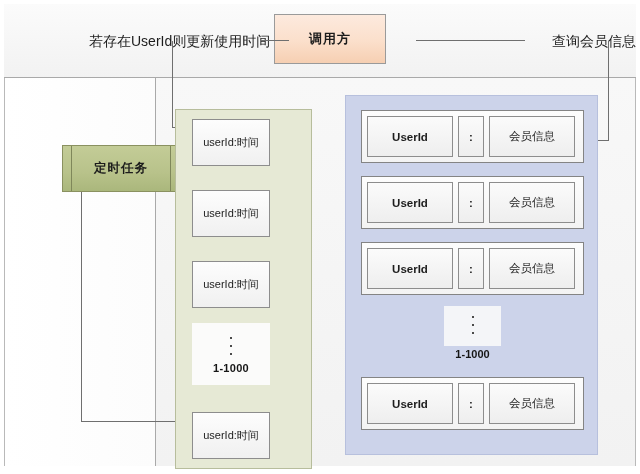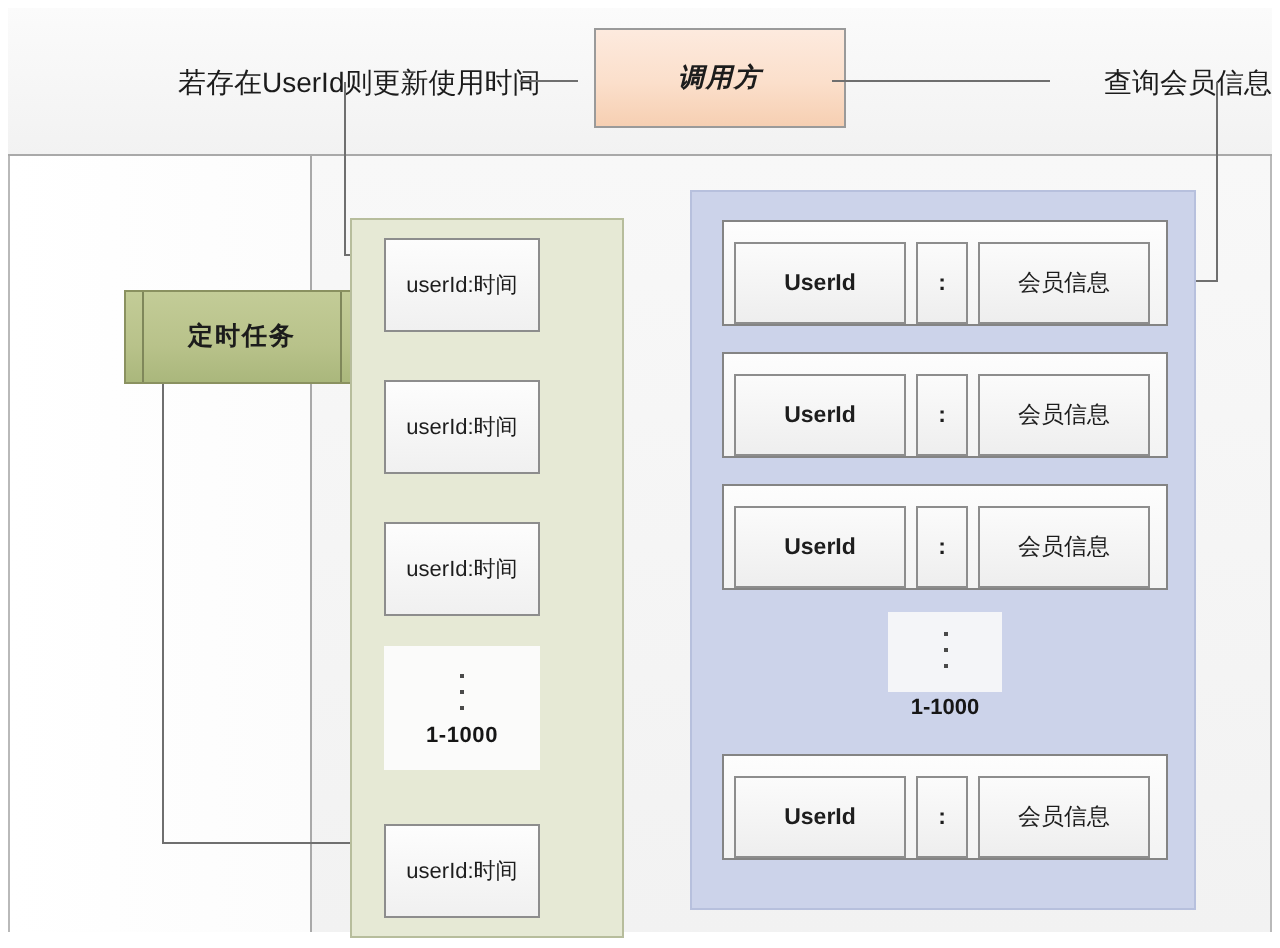--- a/index.html
+++ b/index.html
@@ -58,35 +58,34 @@
     left: 156px;
     top: 78px;
     width: 479px;
     height: 388px;
     background: linear-gradient(to bottom, #f8f8f8, #f2f2f2);
   }
 
   
   .caller-box {
     position: absolute;
-    left: 297px;
+    left: 274px;
     top: 14px;
-    width: 126px;
+    width: 112px;
     height: 50px;
     border: 1px solid #9a9a9a;
     background: linear-gradient(to bottom, #fdeade 0%, #fbdfcb 55%, #f6cfb2 100%);
     box-sizing: border-box;
     display: flex;
     align-items: center;
     justify-content: center;
     font-size: 13px;
     font-weight: bold;
     color: #1c1c1c;
     letter-spacing: 1px;
-    font-style: italic;
   }
 
   
   .task-box {
     position: absolute;
     left: 22px;
     top: 145px;
     width: 118px;
     height: 47px;
     border: 1px solid #8a9160;
@@ -185,21 +184,21 @@
   }
   .kv-row {
     position: absolute;
     left: 15px;
     width: 223px;
     height: 53px;
     border: 1px solid #848484;
     background: linear-gradient(to bottom, #fdfdfd, #f3f3f3);
     box-sizing: border-box;
     display: flex;
-    align-items: flex-end;
+    align-items: center;
     padding: 0 5px;
     gap: 5px;
   }
   .kv-cell {
     border: 1px solid #8d8d8d;
     background: linear-gradient(to bottom, #fbfbfb, #eeeeee);
     box-sizing: border-box;
     height: 41px;
     display: flex;
     align-items: center;

